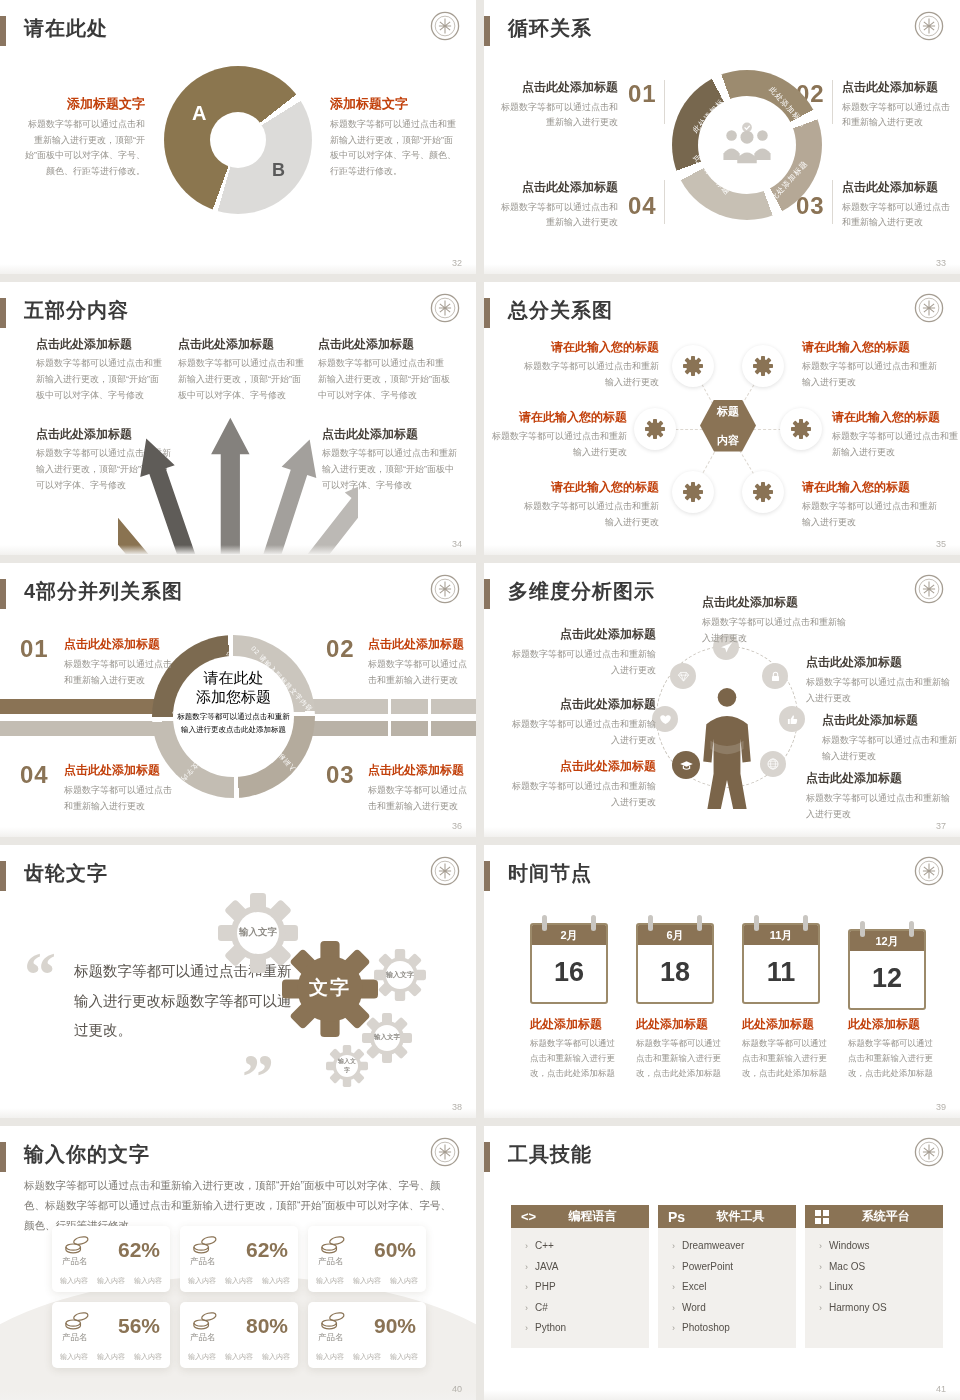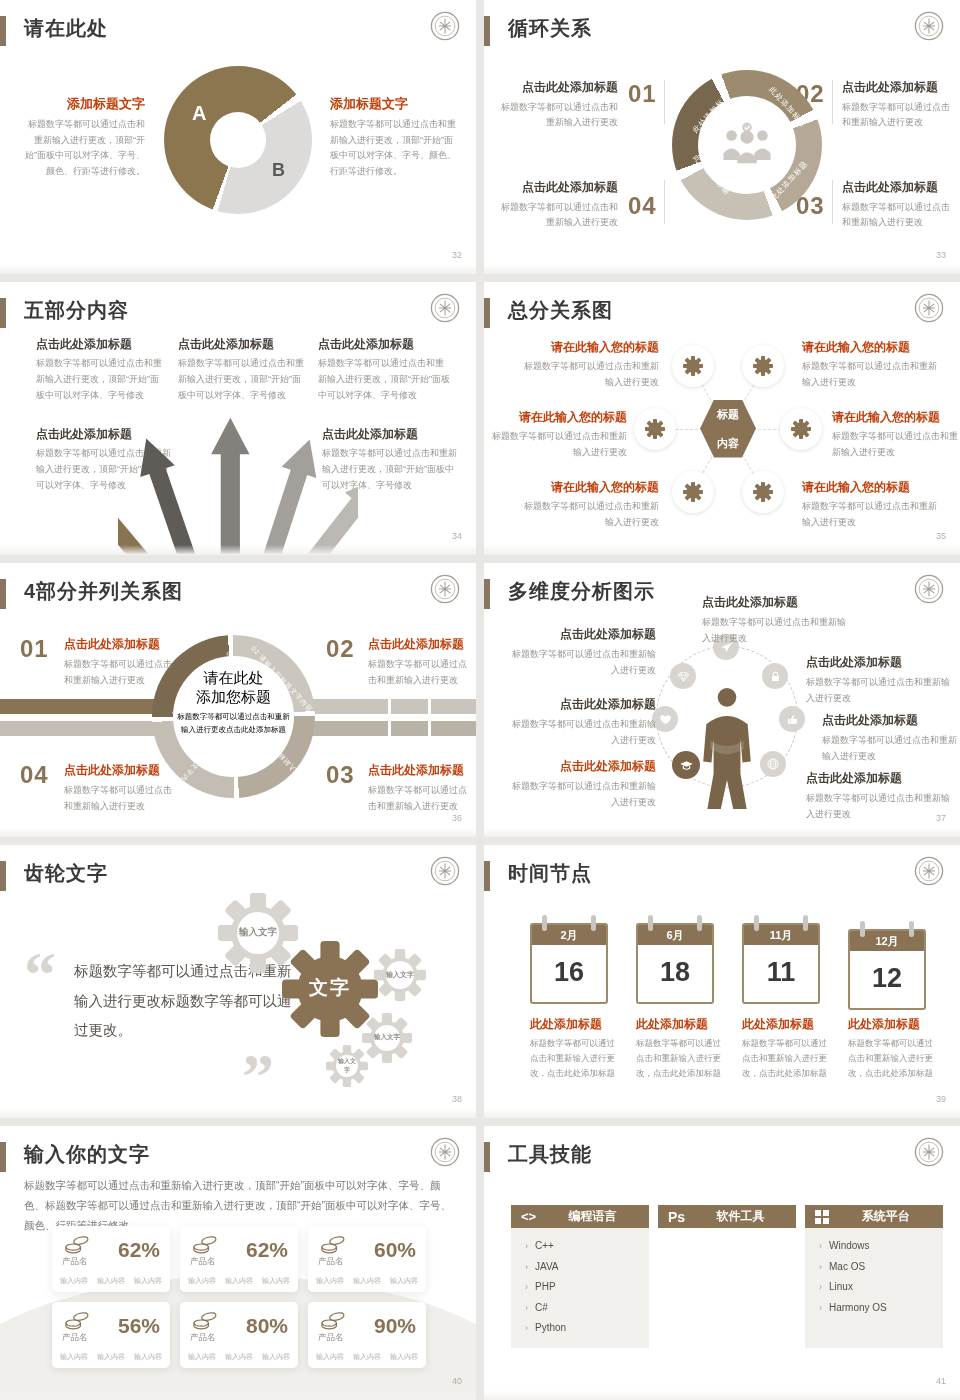--- a/index.html
+++ b/index.html
@@ -2,21 +2,21 @@
 <html><head>
 <meta charset="utf-8">
 <style>
   html,body{margin:0;padding:0;background:#fff;}
   .board{width:960px;height:1400px;display:grid;grid-template-columns:1fr 1fr;grid-template-rows:repeat(5,1fr);gap:8px;background:#e9e7e3;font-family:"Liberation Sans",sans-serif;}
   .slide{position:relative;background:#fff;overflow:hidden;}
   .slide:after{content:"";position:absolute;left:0;right:0;bottom:0;height:10px;background:linear-gradient(#ffffff00,#f2f1ef);pointer-events:none;}
   .bar{position:absolute;left:0;width:6px;background:#8a7560;}
   .s-title{position:absolute;left:24px;top:15px;font-size:20px;font-weight:bold;color:#3a3a3a;letter-spacing:1px;}
   .logo{position:absolute;top:11px;right:16px;width:30px;height:30px;color:#a59d92;}
-  .pg{position:absolute;right:14px;bottom:14px;font-size:9px;color:#b2afa9;}
+  .pg{position:absolute;right:14px;bottom:6px;font-size:9px;color:#b2afa9;}
   .tb{position:absolute;line-height:1.3;}
   .tb .h{font-weight:bold;font-size:12px;color:#47413a;margin-bottom:4px;}
   .tb .h.gold{color:#c2410c;}
   .tb .b{font-size:9px;color:#97948e;line-height:1.75;}
   .ta-r{text-align:right;}
   .ta-c{text-align:center;}
   .num{position:absolute;font-size:24px;font-weight:bold;color:#8a7355;letter-spacing:1px;}
   .vline{position:absolute;width:1px;background:#ddd9d3;}
   .hole{position:absolute;background:#fff;border-radius:50%;}
   .ringlab{position:absolute;font-size:7.5px;color:#fff;white-space:nowrap;letter-spacing:1px;}
@@ -272,21 +272,21 @@
         <svg width="20" height="20" fill="currentColor">
           <use href="#gear" width="20" height="20"></use>
         </svg>
       </div>
     <div class="node" style="left:258px;top:189px;width:42px;height:42px;">
         <svg width="20" height="20" fill="currentColor">
           <use href="#gear" width="20" height="20"></use>
         </svg>
       </div>
 
-    <div style="position:absolute;left:216px;top:118px;width:56px;height:58px;background:#8a7355;clip-path:polygon(25% 0,75% 0,100% 50%,75% 100%,25% 100%,0 50%);display:flex;flex-direction:column;align-items:center;justify-content:center;color:#fff;font-weight:bold;font-size:11px;line-height:1.3;gap:14px;">
+    <div style="position:absolute;left:216px;top:118px;width:56px;height:52px;background:#8a7355;clip-path:polygon(25% 0,75% 0,100% 50%,75% 100%,25% 100%,0 50%);display:flex;flex-direction:column;align-items:center;justify-content:center;color:#fff;font-weight:bold;font-size:11px;line-height:1.3;gap:14px;">
       <span>标题</span>
       <span>内容</span>
     </div>
 
     <div class="tb ta-r" style="left:40px;top:58px;width:135px;">
       <div class="h gold">请在此输入您的标题</div>
       <div class="b">标题数字等都可以通过点击和重新输入进行更改</div>
     </div>
     <div class="tb" style="left:318px;top:58px;width:135px;">
       <div class="h gold">请在此输入您的标题</div>
@@ -645,20 +645,27 @@
         <li>C#</li>
         <li>Python</li>
       </ul>
     </div>
 
     <div class="panel" style="left:174px;top:79px;">
       <div class="ph">
           <span style="font-size:14px;font-weight:bold;">Ps</span>
           <span style="margin:0 auto;">软件工具</span>
         </div>
+      <ul>
+        <li>Dreamweaver</li>
+        <li>PowerPoint</li>
+        <li>Excel</li>
+        <li>Word</li>
+        <li>Photoshop</li>
+      </ul>
     </div>
 
     <div class="panel" style="left:321px;top:79px;">
       <div class="ph">
           <span class="winicon">
             <span></span>
             <span></span>
             <span></span>
             <span></span>
           </span>

